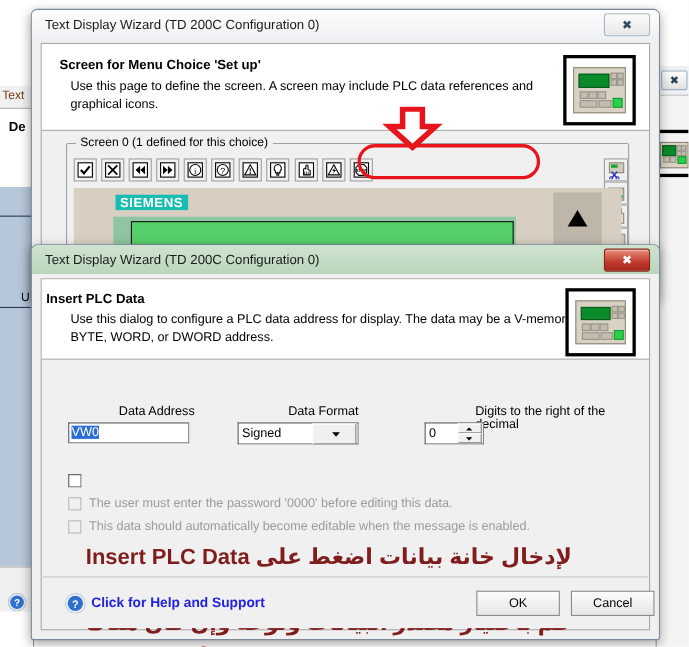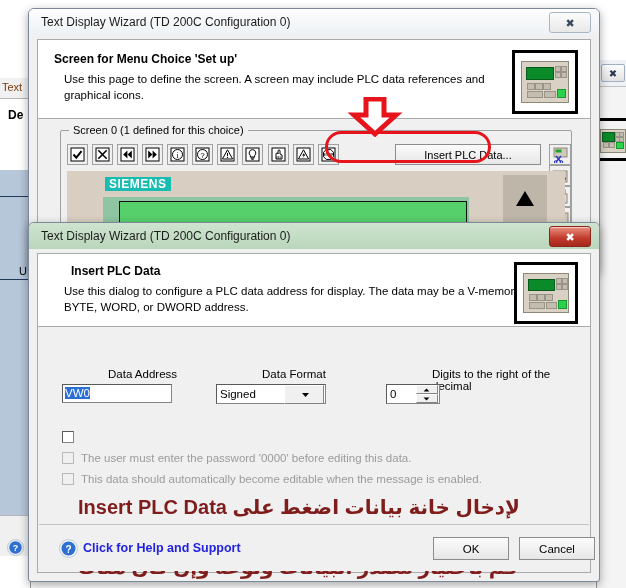--- a/index.html
+++ b/index.html
@@ -262,21 +262,20 @@
           </span>
         <span class="tbtn">
             <svg width="15" height="15" viewBox="0 0 15 15">
               <rect x="1" y="1" width="13" height="13" fill="#fff" stroke="#000"></rect>
               <path d="M5.2 2.6 L9.8 2.6 L12.4 5.2 L12.4 9.8 L9.8 12.4 L5.2 12.4 L2.6 9.8 L2.6 5.2 Z" fill="none" stroke="#000"></path>
               <text x="7.5" y="9.3" font-size="4" font-family="Liberation Sans, sans-serif" font-weight="bold" text-anchor="middle" fill="#000">STOP</text>
             </svg>
           </span>
       </div>
 
-      <div class="insertbtn" style="position:absolute;left:334px;top:13px;width:146px;">Insert PLC Data...</div>
 
       <div style="position:absolute;left:488px;top:13px;">
         <span class="tbtn" style="width:22px;height:21px;">
             <svg width="17" height="16" viewBox="0 0 17 16">
               <rect x="2" y="1" width="13" height="9" fill="#cfcabb" stroke="#8d8878"></rect>
               <rect x="3.5" y="2.5" width="6" height="3" fill="#1ca32e"></rect>
               <path d="M4 9 L9 15 M9 9 L4 15" stroke="#2330c8" stroke-width="1.3" fill="none"></path>
               <circle cx="3.6" cy="15" r="1.3" fill="none" stroke="#2330c8"></circle>
               <circle cx="9.4" cy="15" r="1.3" fill="none" stroke="#2330c8"></circle>
             </svg>
@@ -332,21 +331,21 @@
 <div id="red-oval"></div>
 
 <div id="dlg2" class="win">
   <div class="win-title">
     <span>Text Display Wizard (TD 200C Configuration 0)</span>
     <div class="closebtn active">✖</div>
   </div>
   <div class="win-body">
 
     <div id="dlg2-hdr" class="hdr">
-      <div class="hdr-title" style="position:absolute;left:33px;top:10px;">Insert PLC Data</div>
+      <div class="hdr-title" style="position:absolute;left:4px;top:10px;">Insert PLC Data</div>
       <div class="hdr-desc" style="position:absolute;left:26px;top:30px;width:460px;">Use this dialog to configure a PLC data address for display. The data may be a V-memory BYTE, WORD, or DWORD address.</div>
       <div id="dlg2-thumb" class="hdr-thumb">
         <div class="lcd" style="width:44px;height:38px;">
           <div class="screen" style="left:4px;top:5px;width:25px;height:10px;"></div>
           <div class="k" style="left:32px;top:4px;width:4px;height:4px;"></div>
           <div class="k" style="left:38px;top:4px;width:4px;height:4px;"></div>
           <div class="k" style="left:32px;top:10px;width:4px;height:4px;"></div>
           <div class="k" style="left:38px;top:10px;width:4px;height:4px;"></div>
           <div class="k" style="left:5px;top:20px;width:6px;height:5px;"></div>
           <div class="k" style="left:13px;top:20px;width:6px;height:5px;"></div>

